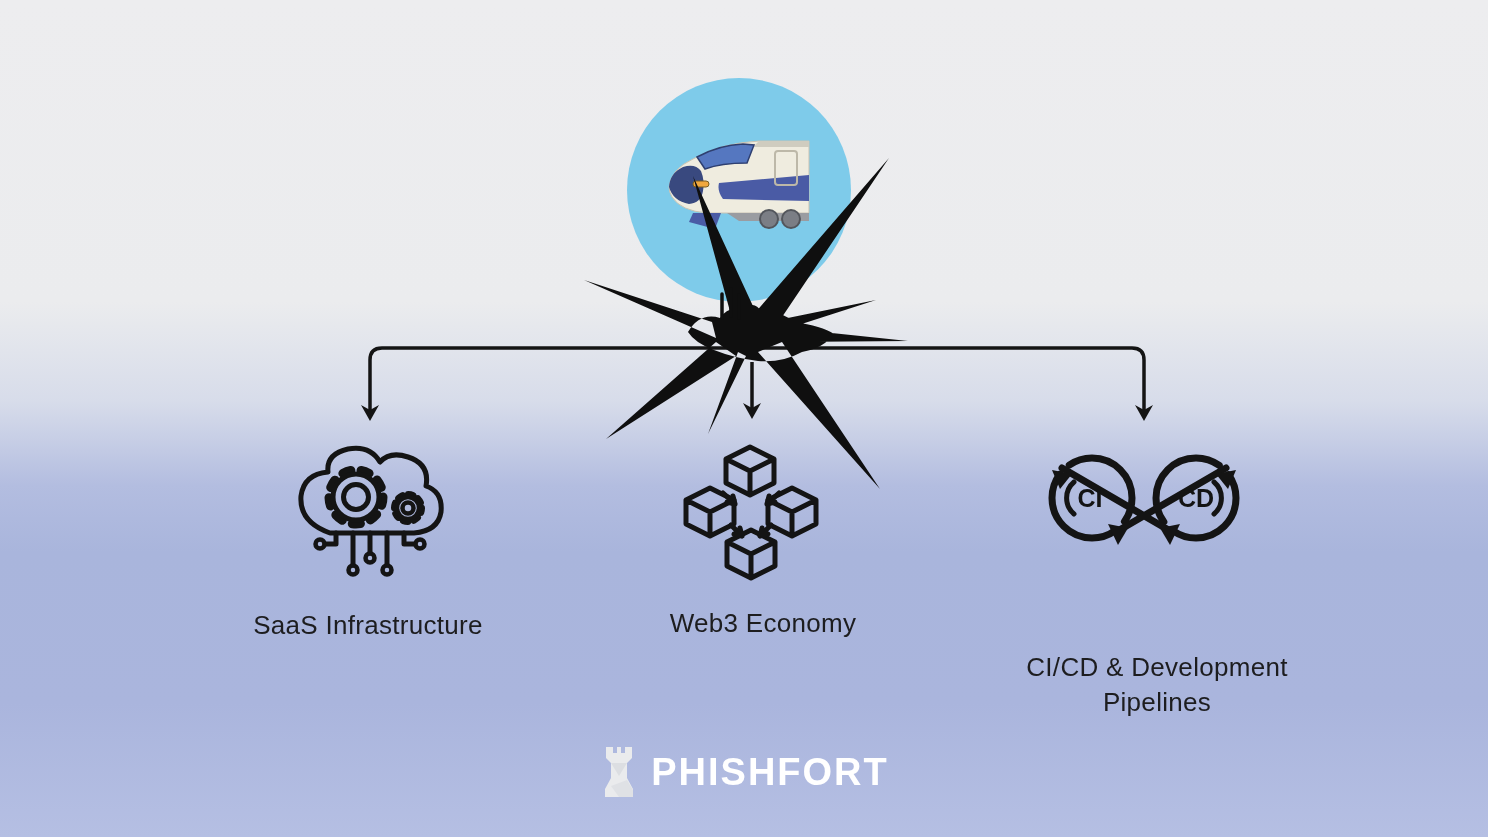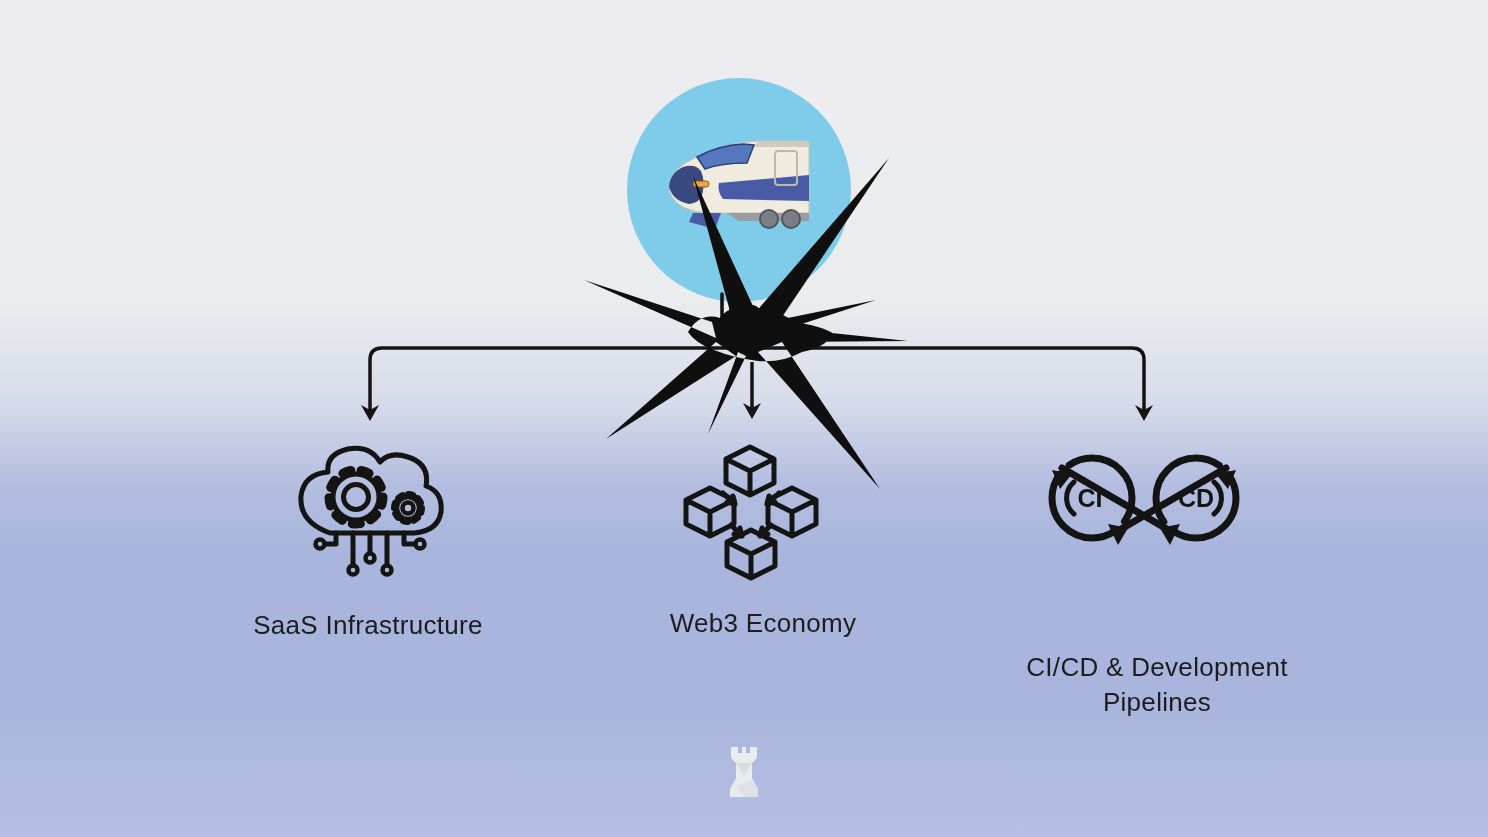--- a/index.html
+++ b/index.html
@@ -124,15 +124,16 @@
     </svg>
   </div>
   <div class="node-label" style="left:1007px; top:606px;margin-top:44px;">CI/CD &amp; Development Pipelines</div>
 
   <div class="footer-logo">
     <svg width="40" height="52" viewBox="0 0 40 52">
       <path d="M7,1 h7 v6 h4 v-6 h4 v6 h4 v-6 h7 v11 l-5,5 v15 l6,11 v8 H6 v-8 l6,-11 V17 l-5,-5 Z" fill="#eaebed"></path>
       <path d="M12,17 L28,17 L20,30 Z" fill="#dcdee2"></path>
       <path d="M12,40 L28,34 L34,44 L34,51 L20,51 Z" fill="#dfe1e5"></path>
     </svg>
+    <span class="brand">PHISHFORT</span>
   </div>
 
 </div>
 
 </body></html>

